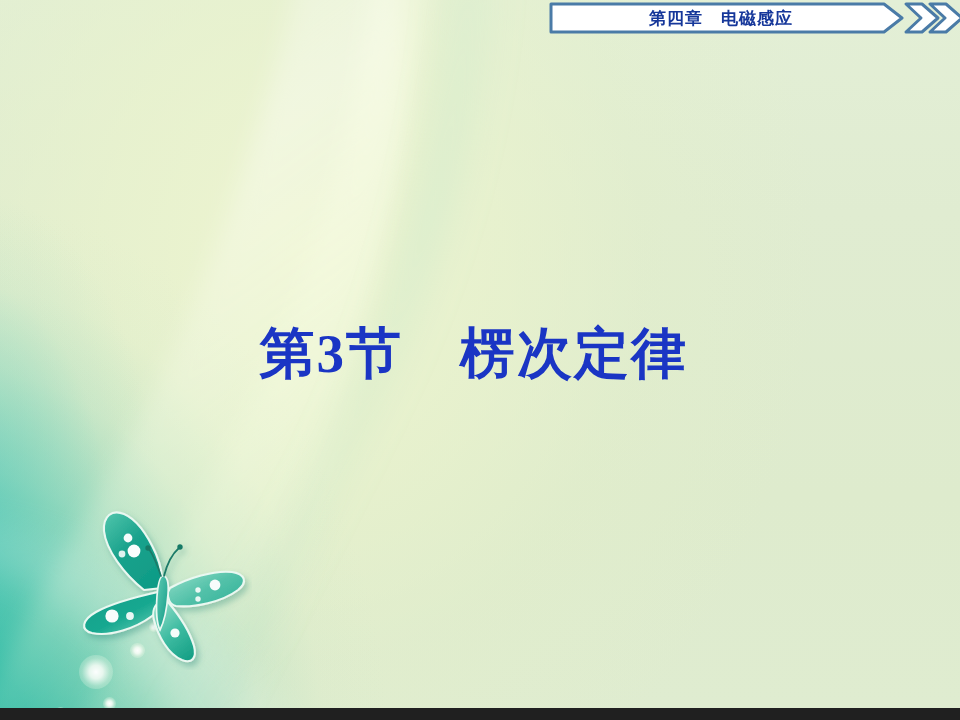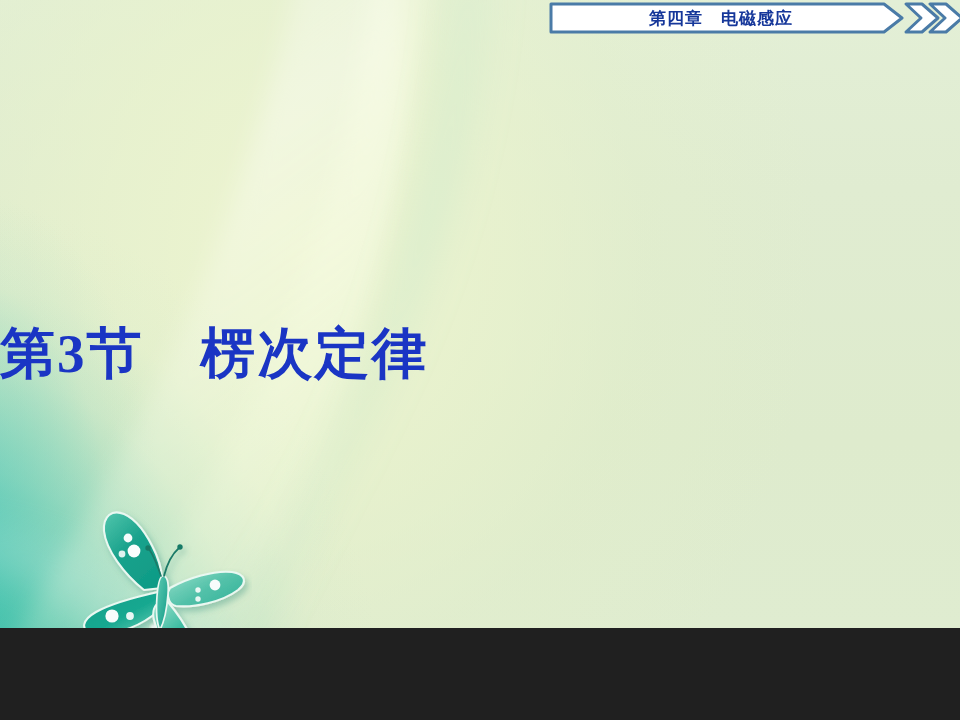--- a/index.html
+++ b/index.html
@@ -4,21 +4,21 @@
 <title>Slide</title>
 <style>
   html, body {
     margin: 0;
     padding: 0;
     background: #202020;
   }
   #slide {
     position: relative;
     width: 960px;
-    height: 628px;
+    height: 708px;
     overflow: hidden;
     background: #dfecd0;
     font-family: "Liberation Serif", "DejaVu Serif", serif;
     user-select: none;
   }
 
   
   .bg-layer {
     position: absolute;
     inset: 0;
@@ -114,21 +114,21 @@
     letter-spacing: 1px;
     white-space: pre;
   }
 
   
   #main-title {
     position: absolute;
     left: 0;
     top: 322px;
     width: 960px;
-    text-align: left;
+    text-align: right;
     padding-right: 272px;
     box-sizing: border-box;
     font-family: "Liberation Serif", "DejaVu Serif", serif;
     font-size: 55px;
     font-weight: bold;
     color: #1a35c4;
     letter-spacing: 2px;
     line-height: 1.15;
     white-space: pre;
   }

